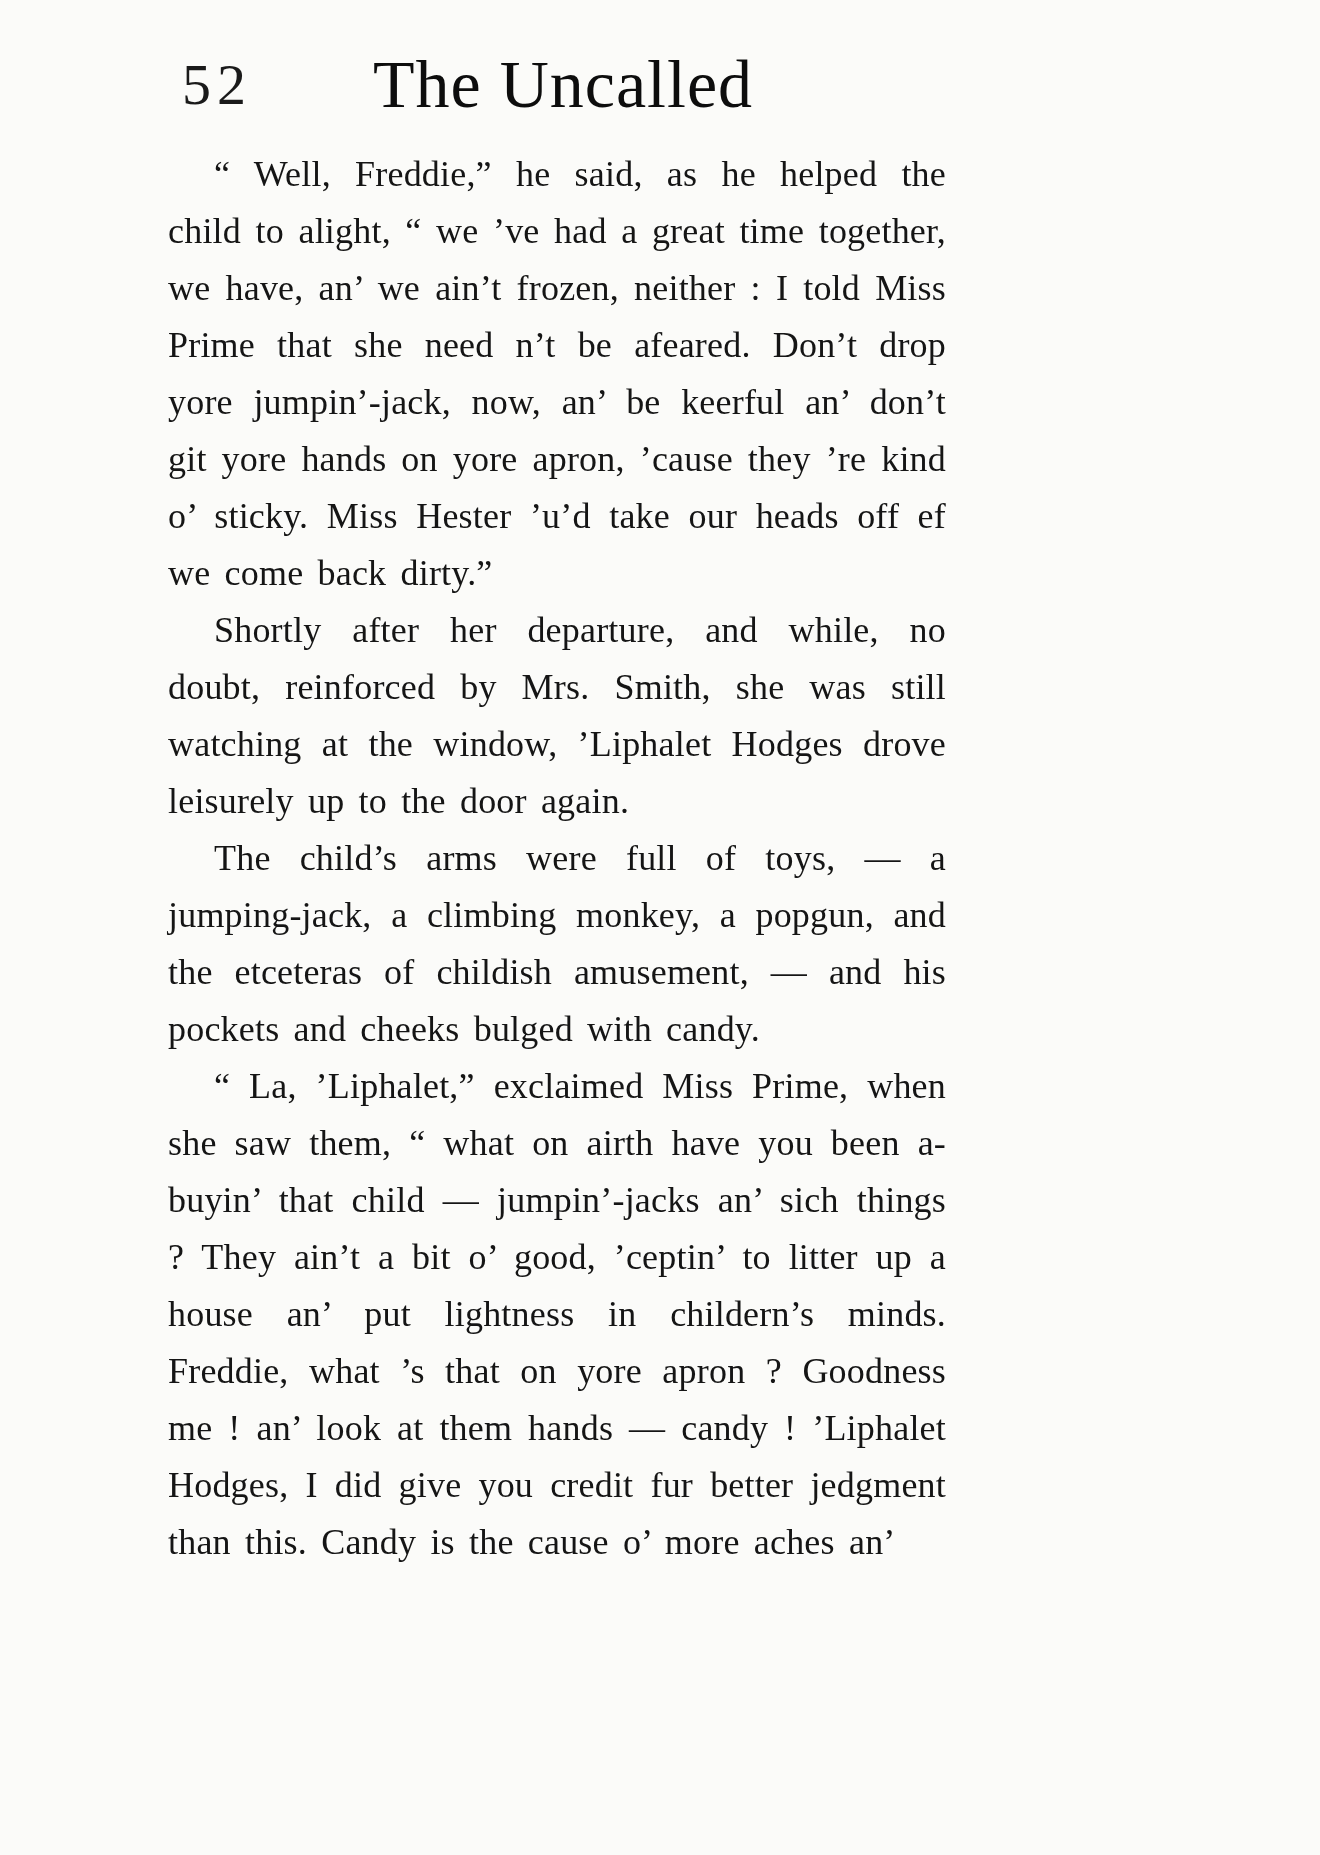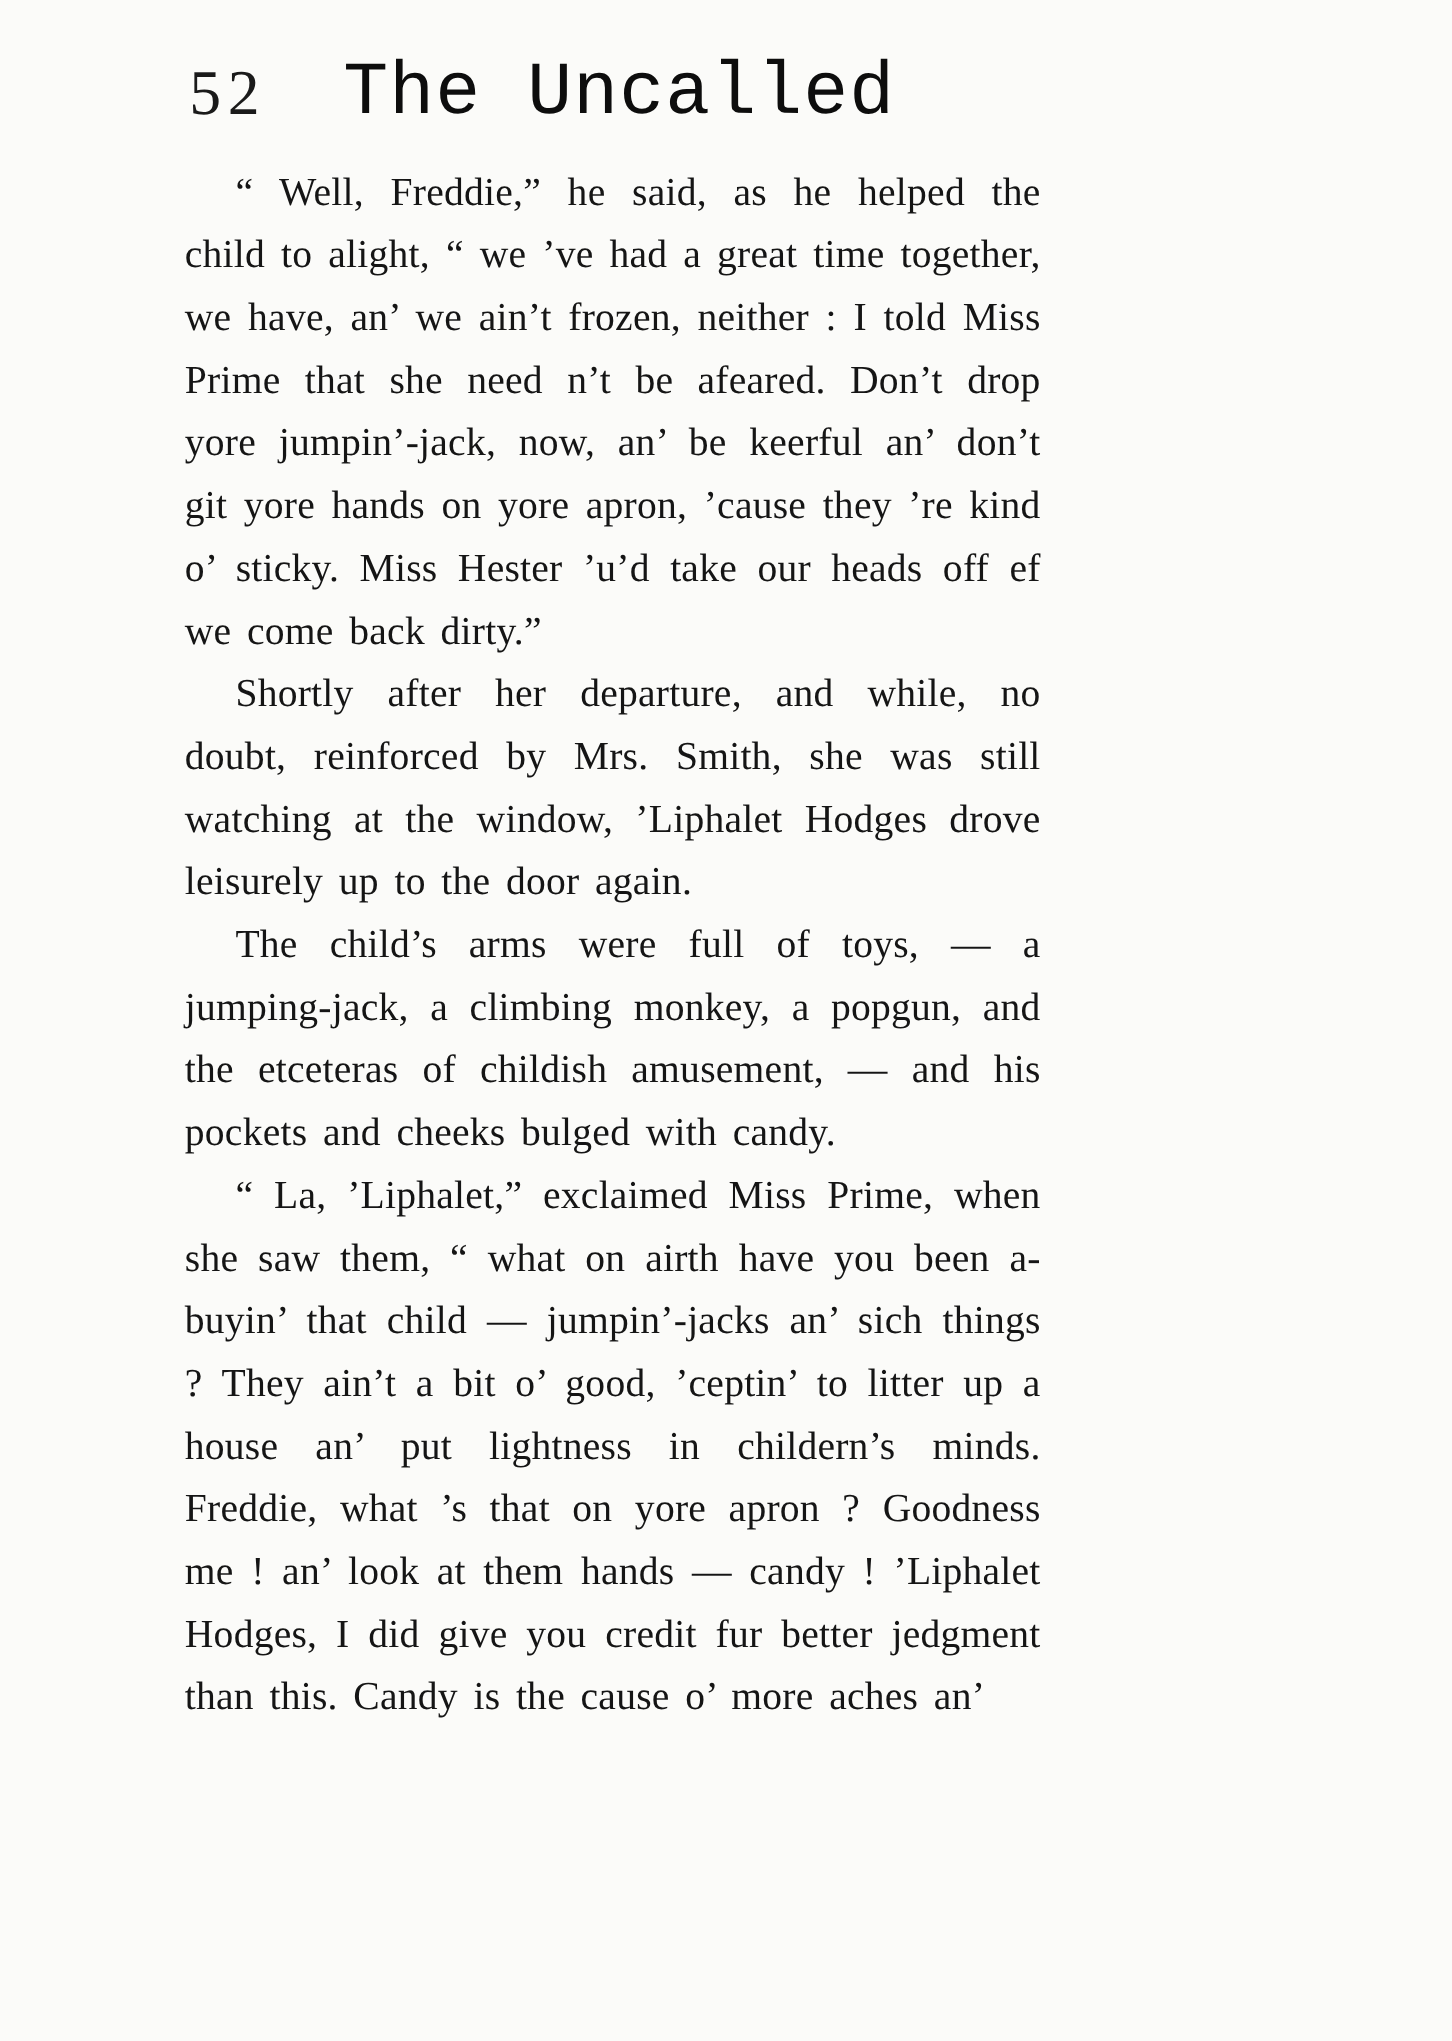--- a/index.html
+++ b/index.html
@@ -21,37 +21,36 @@
     top: 28px;
     width: 778px;
   }
   .header {
     position: relative;
     height: 96px;
     margin-bottom: 22px;
   }
   .page-number {
     position: absolute;
-    left: 4px;
+    left: 14px;
     bottom: 6px;
     font-size: 58px;
     letter-spacing: 6px;
     color: #1a1a1a;
   }
   .title {
     position: absolute;
     left: 12px;
     right: 0;
     bottom: 0;
     text-align: center;
     font-size: 68px;
     letter-spacing: 1px;
     color: #0d0d0d;
     white-space: nowrap;
-    font-family: Liberation Mono, monospace;
   }
   .body-text p {
     margin: 0;
     font-size: 36px;
     line-height: 57px;
     text-align: justify;
     text-indent: 46px;
     word-spacing: 5px;
     letter-spacing: 0.2px;
     color: #151515;

